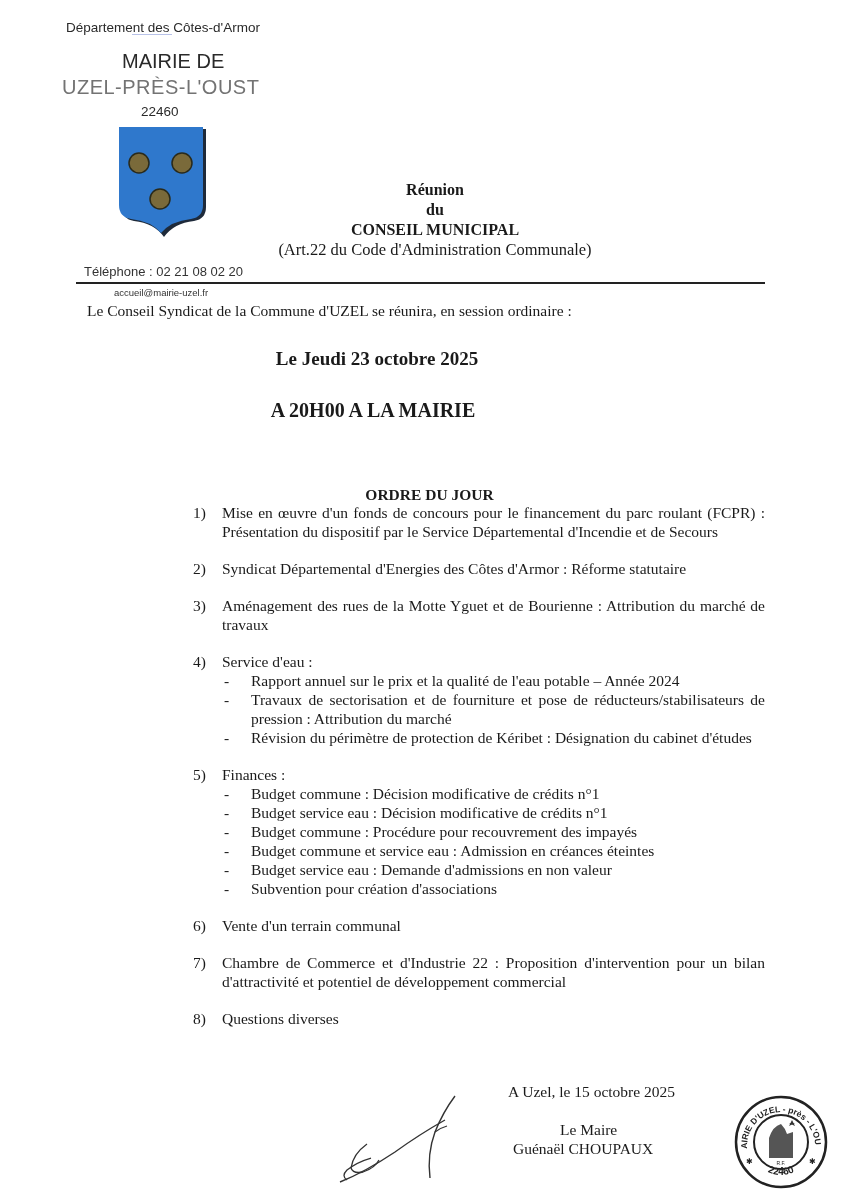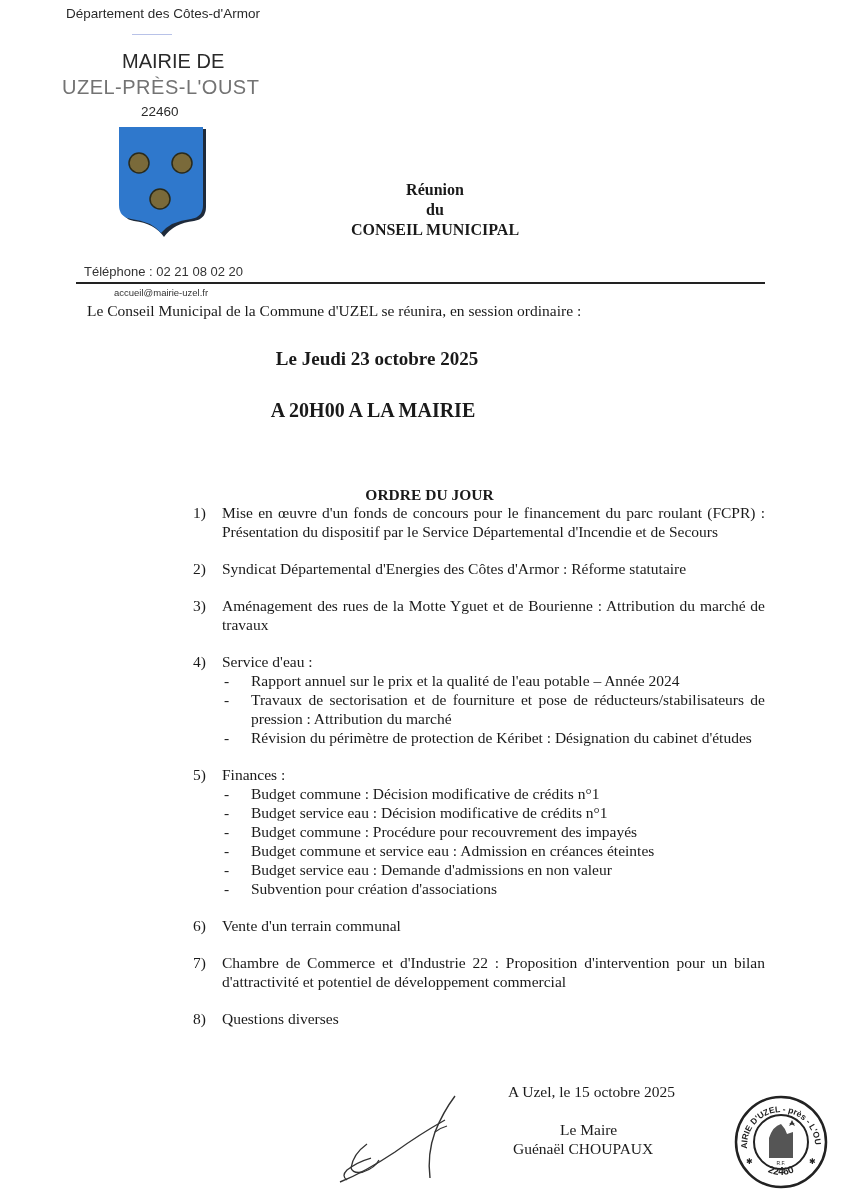--- a/index.html
+++ b/index.html
@@ -5,21 +5,21 @@
     html, body { margin: 0; padding: 0; }
     body {
       width: 859px; height: 1200px; background: #ffffff; position: relative;
       overflow: hidden; color: #1a1a1a;
       font-family: "Liberation Serif", serif;
     }
     .abs { position: absolute; }
     .sans { font-family: "Liberation Sans", sans-serif; }
 
     
-    .dept { left: 66px; top: 6px; font-size: 13.5px; color: #2a2a2a; }
+    .dept { left: 66px; top: 20px; font-size: 13.5px; color: #2a2a2a; }
     .dept-rule { left: 132px; top: 34px; width: 40px; height: 1px; background: #b8c2e8; }
     .mairie-de { left: 122px; top: 50px; font-size: 20px; color: #2a2a2a; }
     .town { left: 62px; top: 76px; font-size: 20px; font-weight: normal; letter-spacing: 0.5px; color: #737373; }
     .postcode { left: 141px; top: 104px; font-size: 13.5px; color: #2a2a2a; }
     .crest { left: 116px; top: 125px; width: 92px; height: 112px; }
     .phone { left: 84px; top: 264px; font-size: 13px; color: #333; }
     .header-rule { left: 76px; top: 282px; width: 689px; height: 2px; background: #222; }
     .email { left: 114px; top: 287px; font-size: 9.5px; color: #333; }
 
     
@@ -66,23 +66,24 @@
 </svg>
 
 <div class="abs sans phone">Téléphone : 02 21 08 02 20</div>
 <div class="abs header-rule"></div>
 <div class="abs sans email">accueil@mairie-uzel.fr</div>
 
 <div class="abs title-block">
   <div class="b">Réunion</div>
   <div class="b">du</div>
   <div class="b">CONSEIL MUNICIPAL</div>
+  <div class="art">(Art.22 du Code d'Administration Communale)</div>
 </div>
 
-<div class="abs intro">Le Conseil Municipal de la Commune d'UZEL se réunira, en session ordinaire :</div>
+<div class="abs intro">Le Conseil Syndicat de la Commune d'UZEL se réunira, en session ordinaire :</div>
 <div class="abs date">Le Jeudi 23 octobre 2025</div>
 <div class="abs time">A 20H00 A LA MAIRIE</div>
 <div class="abs odj">ORDRE DU JOUR</div>
 
 <div class="abs agenda">
   <div class="item">
     <span class="num">1)</span>
     <span class="body">Mise en œuvre d'un fonds de concours pour le financement du parc roulant (FCPR) : Présentation du dispositif par le Service Départemental d'Incendie et de Secours</span>
   </div>
   <div class="item">

